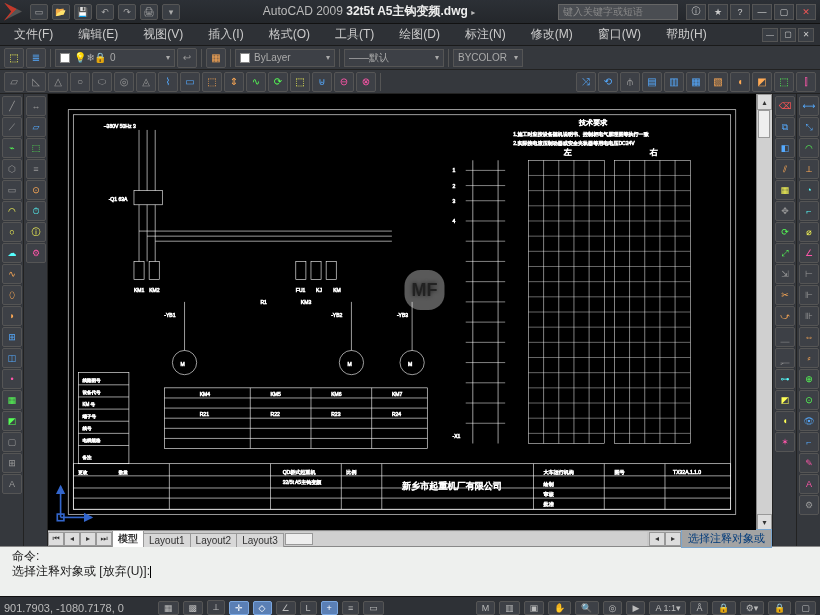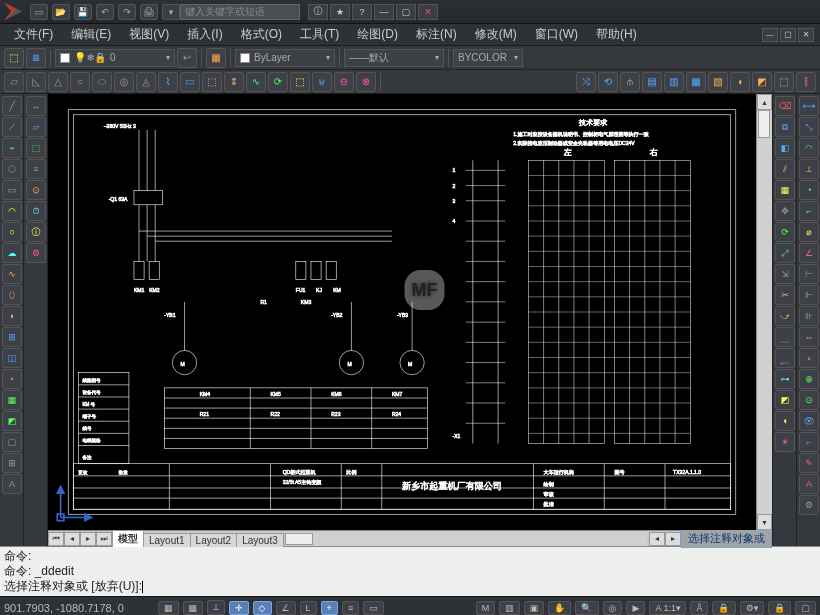--- a/index.html
+++ b/index.html
@@ -11,21 +11,21 @@
 .titlebar .qat { display: flex; gap: 4px; }
 .titlebar .qat .qbtn { width: 18px; height: 16px; background: #3a3e44; border: 1px solid #555; border-radius: 2px; display: flex; align-items: center; justify-content: center; font-size: 9px; color: #aaa; }
 .titlebar .title { flex: 1; text-align: center; font-size: 12px; color: #bbb; }
 .titlebar .title b { color: #eee; }
 .titlebar .search { width: 120px; height: 16px; background: #4a4d52; border: 1px solid #666; font-size: 10px; color: #888; padding: 0 4px; margin-right: 8px; }
 .titlebar .winbtns { display: flex; gap: 2px; }
 .titlebar .winbtns span { width: 20px; height: 16px; background: #3a3e44; border: 1px solid #555; display: flex; align-items: center; justify-content: center; font-size: 9px; }
 .titlebar .winbtns .close { color: #e55; }
 
 
-.menubar { height: 22px; background: #2e3136; display: flex; align-items: center; padding: 0 6px; gap: 2px; border-bottom: 1px solid #1a1a1a; }
+.menubar { height: 22px; background: #2e3136; display: flex; align-items: center; padding: 0 6px; gap: 9px; border-bottom: 1px solid #1a1a1a; }
 .menubar .mitem { padding: 2px 8px; color: #ccc; font-size: 12px; }
 .menubar .docbtns { margin-left: auto; display: flex; gap: 2px; }
 .menubar .docbtns span { width: 16px; height: 14px; background: #3a3e44; border: 1px solid #555; font-size: 8px; display: flex; align-items: center; justify-content: center; }
 
 
 .toolbar { height: 24px; background: #35383d; display: flex; align-items: center; padding: 0 4px; gap: 2px; border-bottom: 1px solid #222; }
 .tbtn { width: 20px; height: 20px; background: #3d4046; border: 1px solid #555; border-radius: 2px; display: flex; align-items: center; justify-content: center; font-size: 10px; color: #999; }
 .tbtn.c1 { color: #5af; } .tbtn.c2 { color: #fa5; } .tbtn.c3 { color: #5f5; } .tbtn.c4 { color: #f5a; } .tbtn.c5 { color: #ff5; }
 .tsep { width: 1px; height: 18px; background: #555; margin: 0 2px; }
 .tcombo { height: 18px; background: #3d4046; border: 1px solid #555; color: #aaa; font-size: 10px; padding: 0 4px; display: flex; align-items: center; }
@@ -61,21 +61,21 @@
 .hscroll .track { flex: 1; background: #d0d0d0; height: 14px; margin: 0 2px; position: relative; }
 .hscroll .thumb { position: absolute; left: 0; width: 28px; height: 12px; top: 1px; background: #eee; border: 1px solid #999; }
 .annoscale { margin-left: auto; background: #a3a3a3; color: #003a7a; padding: 1px 6px; font-size: 11px; border: 1px solid #7aa6cf; }
 
 .vscroll { width: 16px; background: #c9c9c9; display: flex; flex-direction: column; border-left: 1px solid #888; }
 .vscroll .arr { height: 16px; background: #ddd; border: 1px solid #999; font-size: 8px; display: flex; align-items: center; justify-content: center; color: #333; }
 .vscroll .track { flex: 1; background: #d0d0d0; position: relative; }
 .vscroll .thumb { position: absolute; top: 0; height: 28px; width: 12px; left: 1px; background: #eee; border: 1px solid #999; }
 
 
-.cmdarea { height: 50px; background: #eef0ee; border-top: 1px solid #888; font-family: SimSun, monospace; font-size: 12px; color: #222; padding: 2px 4px; line-height: 15px; overflow: hidden; }
+.cmdarea { height: 50px; background: #eef0ee; border-top: 1px solid #888; font-family: SimSun, monospace; font-size: 12px; color: #222; padding: 2px 12px; line-height: 15px; overflow: hidden; }
 .cmdarea .line { white-space: nowrap; }
 .cmdcursor { display: inline-block; width: 1px; height: 12px; background: #000; vertical-align: middle; }
 
 
 .statusbar { height: 22px; background: #2e3136; display: flex; align-items: center; padding: 0 4px; gap: 4px; color: #bbb; font-size: 11px; border-top: 1px solid #111; }
 .statusbar .coords { width: 150px; }
 .statusbar .sbtn { padding: 1px 5px; background: #3d4046; border: 1px solid #555; border-radius: 2px; font-size: 9px; }
 .statusbar .sbtn.on { background: #5a7fb5; color: #fff; border-color: #7aa6df; }
 .statusbar .spacer { flex: 1; }
 .statusbar .lock { color: #fa5; }
@@ -86,20 +86,25 @@
 <div class="titlebar">
   <div class="logo"></div>
   <div class="qat">
     <div class="qbtn">▭</div>
     <div class="qbtn">📂</div>
     <div class="qbtn">💾</div>
     <div class="qbtn">↶</div>
     <div class="qbtn">↷</div>
     <div class="qbtn">🖨</div>
     <div class="qbtn">▾</div>
+  </div>
+  <div class="title">
+    <span>AutoCAD 2009</span>
+    <b>32t5t A5主钩变频.dwg</b>
+    <span style="font-size:8px">▸</span>
   </div>
   <div class="search">键入关键字或短语</div>
   <div class="winbtns">
     <span>ⓘ</span>
     <span>★</span>
     <span>?</span>
     <span>—</span>
     <span>▢</span>
     <span class="close">✕</span>
   </div>
@@ -478,21 +483,20 @@
     <div class="vbtn c1">👁</div>
     <div class="vbtn c1">⌐</div>
     <div class="vbtn c4">✎</div>
     <div class="vbtn c4">A</div>
     <div class="vbtn">⚙</div>
   </div>
 </div>
 
 <div class="cmdarea">
   <div class="line">命令:</div>
-  <div class="line">命令:  _ddedit</div>
   <div class="line"><span>选择注释对象或 [放弃(U)]:</span><span class="cmdcursor"></span></div>
 </div>
 
 <div class="statusbar">
   <div class="coords">901.7903, -1080.7178, 0</div>
   <div class="sbtn">▦</div>
   <div class="sbtn">▩</div>
   <div class="sbtn">⟂</div>
   <div class="sbtn on">✛</div>
   <div class="sbtn on">◇</div>

